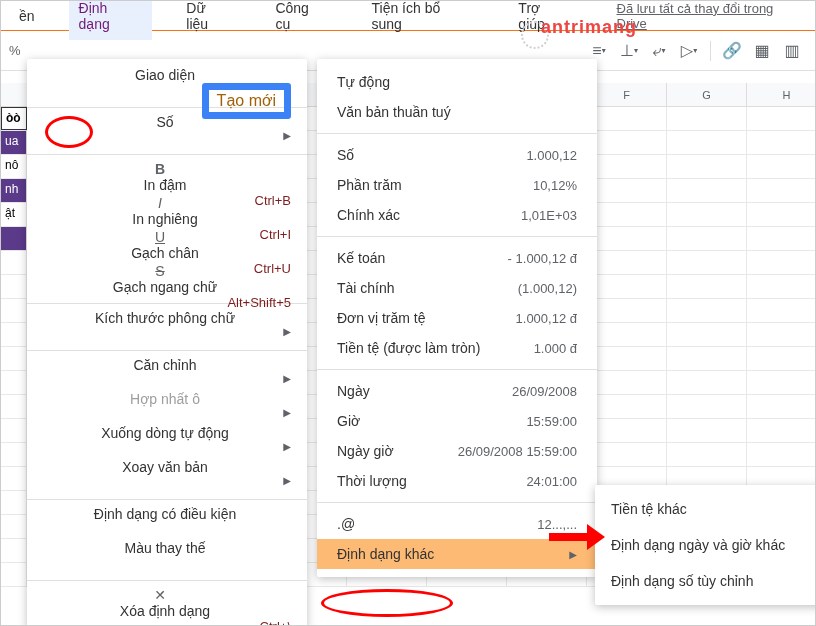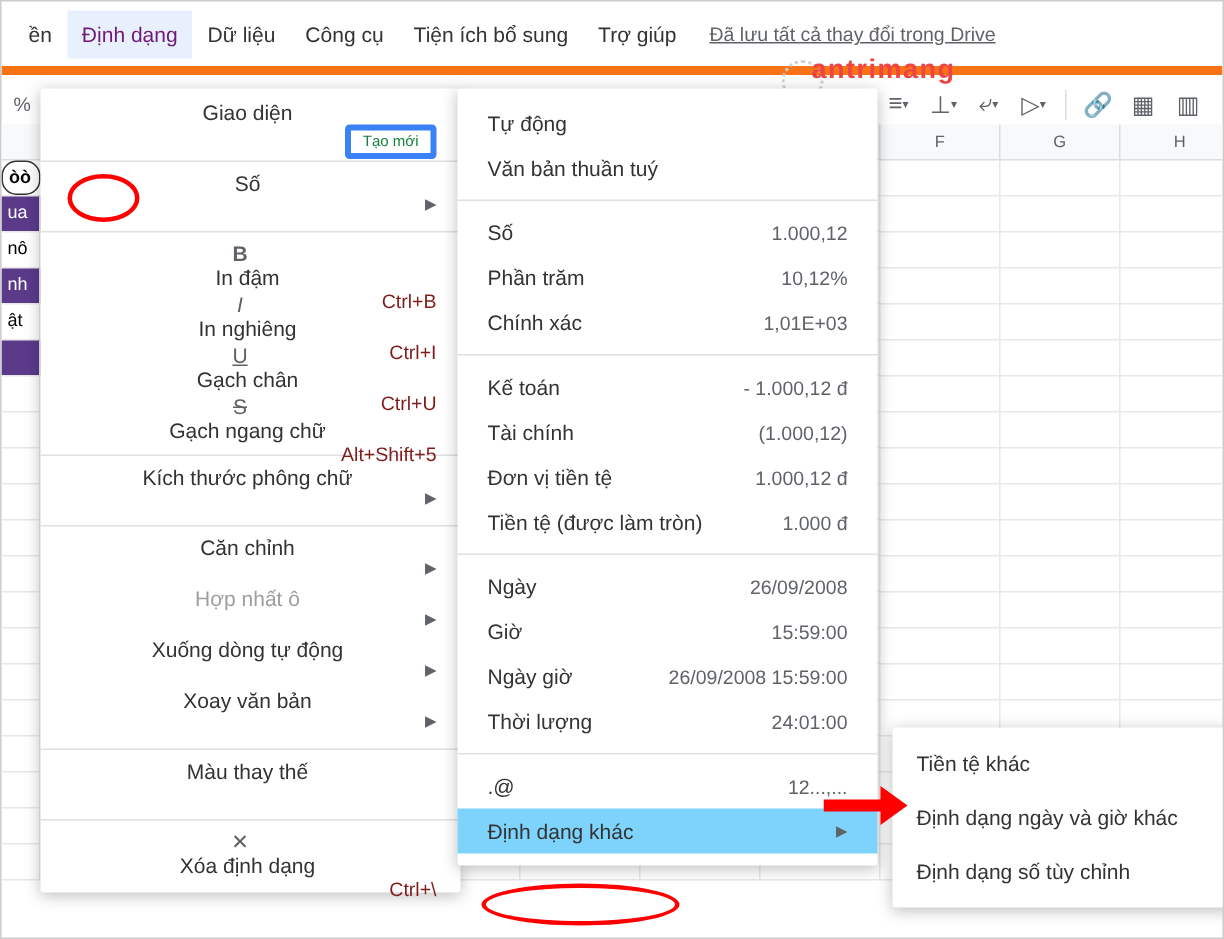--- a/index.html
+++ b/index.html
@@ -1,18 +1,18 @@
 <!DOCTYPE html>
 <html><head>
 <meta charset="utf-8">
 <style>
 * { margin: 0; padding: 0; box-sizing: border-box; font-family: Arial, sans-serif; }
 body { width: 816px; height: 626px; background: #fff; position: relative; overflow: hidden; border: 1px solid #ccc; }
 
-.menubar { height: 49px; display: flex; align-items: center; padding: 0 8px; font-size: 14px; color: #333; border-bottom: 6px solid #f97316; }
+.menubar { height: 30px; display: flex; align-items: center; padding: 0 8px; font-size: 14px; color: #333; border-bottom: 1px solid #f97316; gap: 24px; }
 .menubar-item { padding: 8px 10px; cursor: pointer; }
 .menubar-item.active { background: #e8f0fe; color: #701a75; }
 .save-status { margin-left: 12px; text-decoration: underline; color: #5f6368; font-size: 13px; }
 
 .toolbar { height: 40px; display: flex; align-items: center; padding: 0 8px; border-bottom: 1px solid #e0e0e0; position: relative; }
 .tb-icon { width: 26px; height: 26px; display: flex; align-items: center; justify-content: center; margin: 0 2px; color: #5f6368; cursor: pointer; }
 .tb-sep { width: 1px; height: 20px; background: #ddd; margin: 0 6px; }
 .watermark { position: absolute; left: 540px; top: -14px; font-size: 18px; color: #ef4444; font-weight: bold; letter-spacing: 1px; pointer-events: none; }
 .watermark-icon { position: absolute; left: 520px; top: -10px; width: 28px; height: 28px; border: 2px dotted #d0d0d0; border-radius: 50%; pointer-events: none; }
 
@@ -26,25 +26,25 @@
 .cell.purple { background: #5b3a8a; color: #fff; }
 .cell.bold { font-weight: bold; border: 1px solid #333; }
 
 .menu { position: absolute; background: #fff; box-shadow: 0 2px 10px rgba(0,0,0,0.25); border-radius: 2px; font-size: 14px; color: #333; z-index: 10; }
 .menu-item { display: flex; align-items: center; height: 34px; padding: 0 16px 0 12px; cursor: pointer; position: relative; flex-direction: column; }
 .menu-item.disabled { color: #9e9e9e; cursor: default; }
 .menu-icon { width: 24px; display: inline-flex; align-items: center; justify-content: center; margin-right: 10px; color: #5f6368; font-size: 14px; }
 .menu-shortcut { margin-left: auto; color: #7f1d1d; font-size: 13px; }
 .menu-arrow { margin-left: auto; color: #5f6368; font-size: 10px; }
 .menu-sep { height: 1px; background: #e0e0e0; margin: 6px 0; }
-.badge-new { border: 4px solid #3b82f6; color: #15803d; font-size: 10px; padding: 2px 8px; border-radius: 3px; margin-left: auto; }
+.badge-new { border: 7px solid #3b82f6; color: #a16207; font-size: 16px; padding: 2px 8px; border-radius: 3px; margin-left: auto; }
 
 .format-menu { left: 26px; top: 58px; width: 280px; padding: 8px 0; }
 
-.number-menu { left: 304px; top: 58px; width: 280px; padding: 8px 0; }
+.number-menu { left: 316px; top: 58px; width: 280px; padding: 8px 0; }
 .number-item { display: flex; align-items: center; height: 30px; padding: 0 20px; cursor: pointer; }
 .num-label { flex: 1; }
 .num-sample { color: #5f6368; font-size: 13px; }
 
 .more-menu { left: 594px; top: 484px; width: 246px; padding: 6px 0; z-index: 20; }
 .more-item { height: 36px; padding: 0 16px; display: flex; align-items: center; cursor: pointer; font-size: 14px; }
 
 .red-circle { position: absolute; border: 3px solid #ff0000; border-radius: 50%; pointer-events: none; z-index: 30; }
 .red-circle.c1 { left: 44px; top: 115px; width: 48px; height: 32px; }
 .red-circle.c2 { left: 320px; top: 588px; width: 132px; height: 28px; }
@@ -82,21 +82,21 @@
 <div class="sheet-area">
   <div class="col-headers">
     <div class="col-h" style="flex:0 0 46px"></div>
     <div class="col-h" style="flex:0 0 540px"></div>
     <div class="col-h">F</div>
     <div class="col-h">G</div>
     <div class="col-h">H</div>
   </div>
   <div class="rows" id="sheet-rows">
       <div class="row">
-        <div class="cell bold" style="flex: 0 0 26px; border-radius: 10px;">òò</div>
+        <div class="cell bold" style="flex: 0 0 26px;">òò</div>
         <div class="cell"></div>
         <div class="cell"></div>
         <div class="cell"></div>
         <div class="cell"></div>
         <div class="cell"></div>
         <div class="cell"></div>
         <div class="cell"></div>
         <div class="cell"></div>
         <div class="cell"></div>
         <div class="cell"></div>
@@ -415,20 +415,24 @@
     <span class="menu-arrow">▶</span>
   </div>
   <div class="menu-item">
     <span class="menu-icon"></span>
     <span>Xoay văn bản</span>
     <span class="menu-arrow">▶</span>
   </div>
   <div class="menu-sep"></div>
   <div class="menu-item">
     <span class="menu-icon"></span>
+    <span>Định dạng có điều kiện</span>
+  </div>
+  <div class="menu-item">
+    <span class="menu-icon"></span>
     <span>Màu thay thế</span>
   </div>
   <div class="menu-sep"></div>
   <div class="menu-item">
     <span class="menu-icon">✕</span>
     <span>Xóa định dạng</span>
     <span class="menu-shortcut">Ctrl+\</span>
   </div>
 </div>
 
@@ -455,21 +459,21 @@
   <div class="menu-sep"></div>
   <div class="number-item">
       <span class="num-label">Kế toán</span>
       <span class="num-sample">- 1.000,12 đ</span>
     </div>
   <div class="number-item">
       <span class="num-label">Tài chính</span>
       <span class="num-sample">(1.000,12)</span>
     </div>
   <div class="number-item">
-      <span class="num-label">Đơn vị tiền tệ</span>
+      <span class="num-label">Đơn vị trăm tệ</span>
       <span class="num-sample">1.000,12 đ</span>
     </div>
   <div class="number-item">
       <span class="num-label">Tiền tệ (được làm tròn)</span>
       <span class="num-sample">1.000 đ</span>
     </div>
   <div class="menu-sep"></div>
   <div class="number-item">
       <span class="num-label">Ngày</span>
       <span class="num-sample">26/09/2008</span>
@@ -484,21 +488,21 @@
     </div>
   <div class="number-item">
       <span class="num-label">Thời lượng</span>
       <span class="num-sample">24:01:00</span>
     </div>
   <div class="menu-sep"></div>
   <div class="number-item">
       <span class="num-label">.@</span>
       <span class="num-sample">12...,...</span>
     </div>
-  <div class="number-item" style="background:#7dd3fc">
+  <div class="number-item" style="background:#fdba74">
       <span class="num-label">Định dạng khác</span>
       <span class="menu-arrow">▶</span>
     </div>
 </div>
 
 <div class="menu more-menu">
   <div class="more-item">
       <span>Tiền tệ khác</span>
     </div>
   <div class="more-item">

